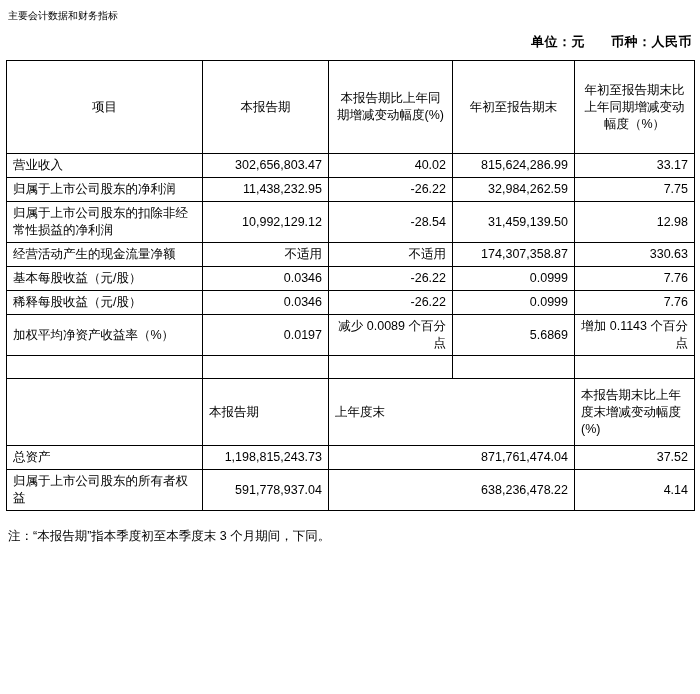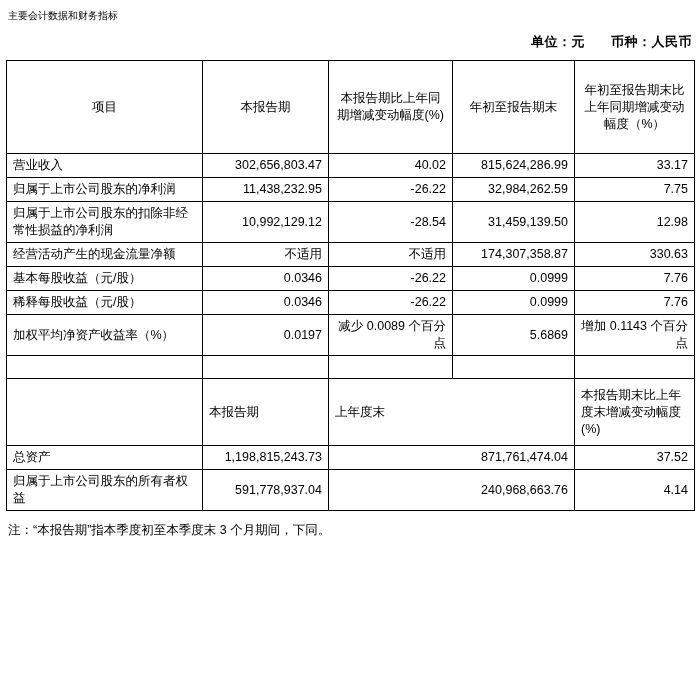--- a/index.html
+++ b/index.html
@@ -74,21 +74,21 @@
   .sep-row td {
     height: 16px;
     padding: 0;
   }
   .sub-head td {
     height: 60px;
   }
   .note {
     font-size: 12.5px;
     line-height: 18px;
-    margin: 10px 0 0 2px;
+    margin: 16px 0 0 2px;
   }
 </style>
 </head>
 <body>
 
 <div class="page">
 
   <div class="doc-title">主要会计数据和财务指标</div>
 
   <div class="unit-line">
@@ -187,21 +187,21 @@
       <tr>
         <td class="lbl">总资产</td>
         <td class="num">1,198,815,243.73</td>
         <td class="num" colspan="2">871,761,474.04</td>
         <td class="num">37.52</td>
       </tr>
 
       <tr>
         <td class="lbl">归属于上市公司股东的所有者权益</td>
         <td class="num">591,778,937.04</td>
-        <td class="num" colspan="2">240,968,663.76</td>
+        <td class="num" colspan="2">638,236,478.22</td>
         <td class="num">4.14</td>
       </tr>
     </tbody>
   </table>
 
   <div class="note">注：“本报告期”指本季度初至本季度末 3 个月期间，下同。</div>
 
 </div>
 
 </body></html>

